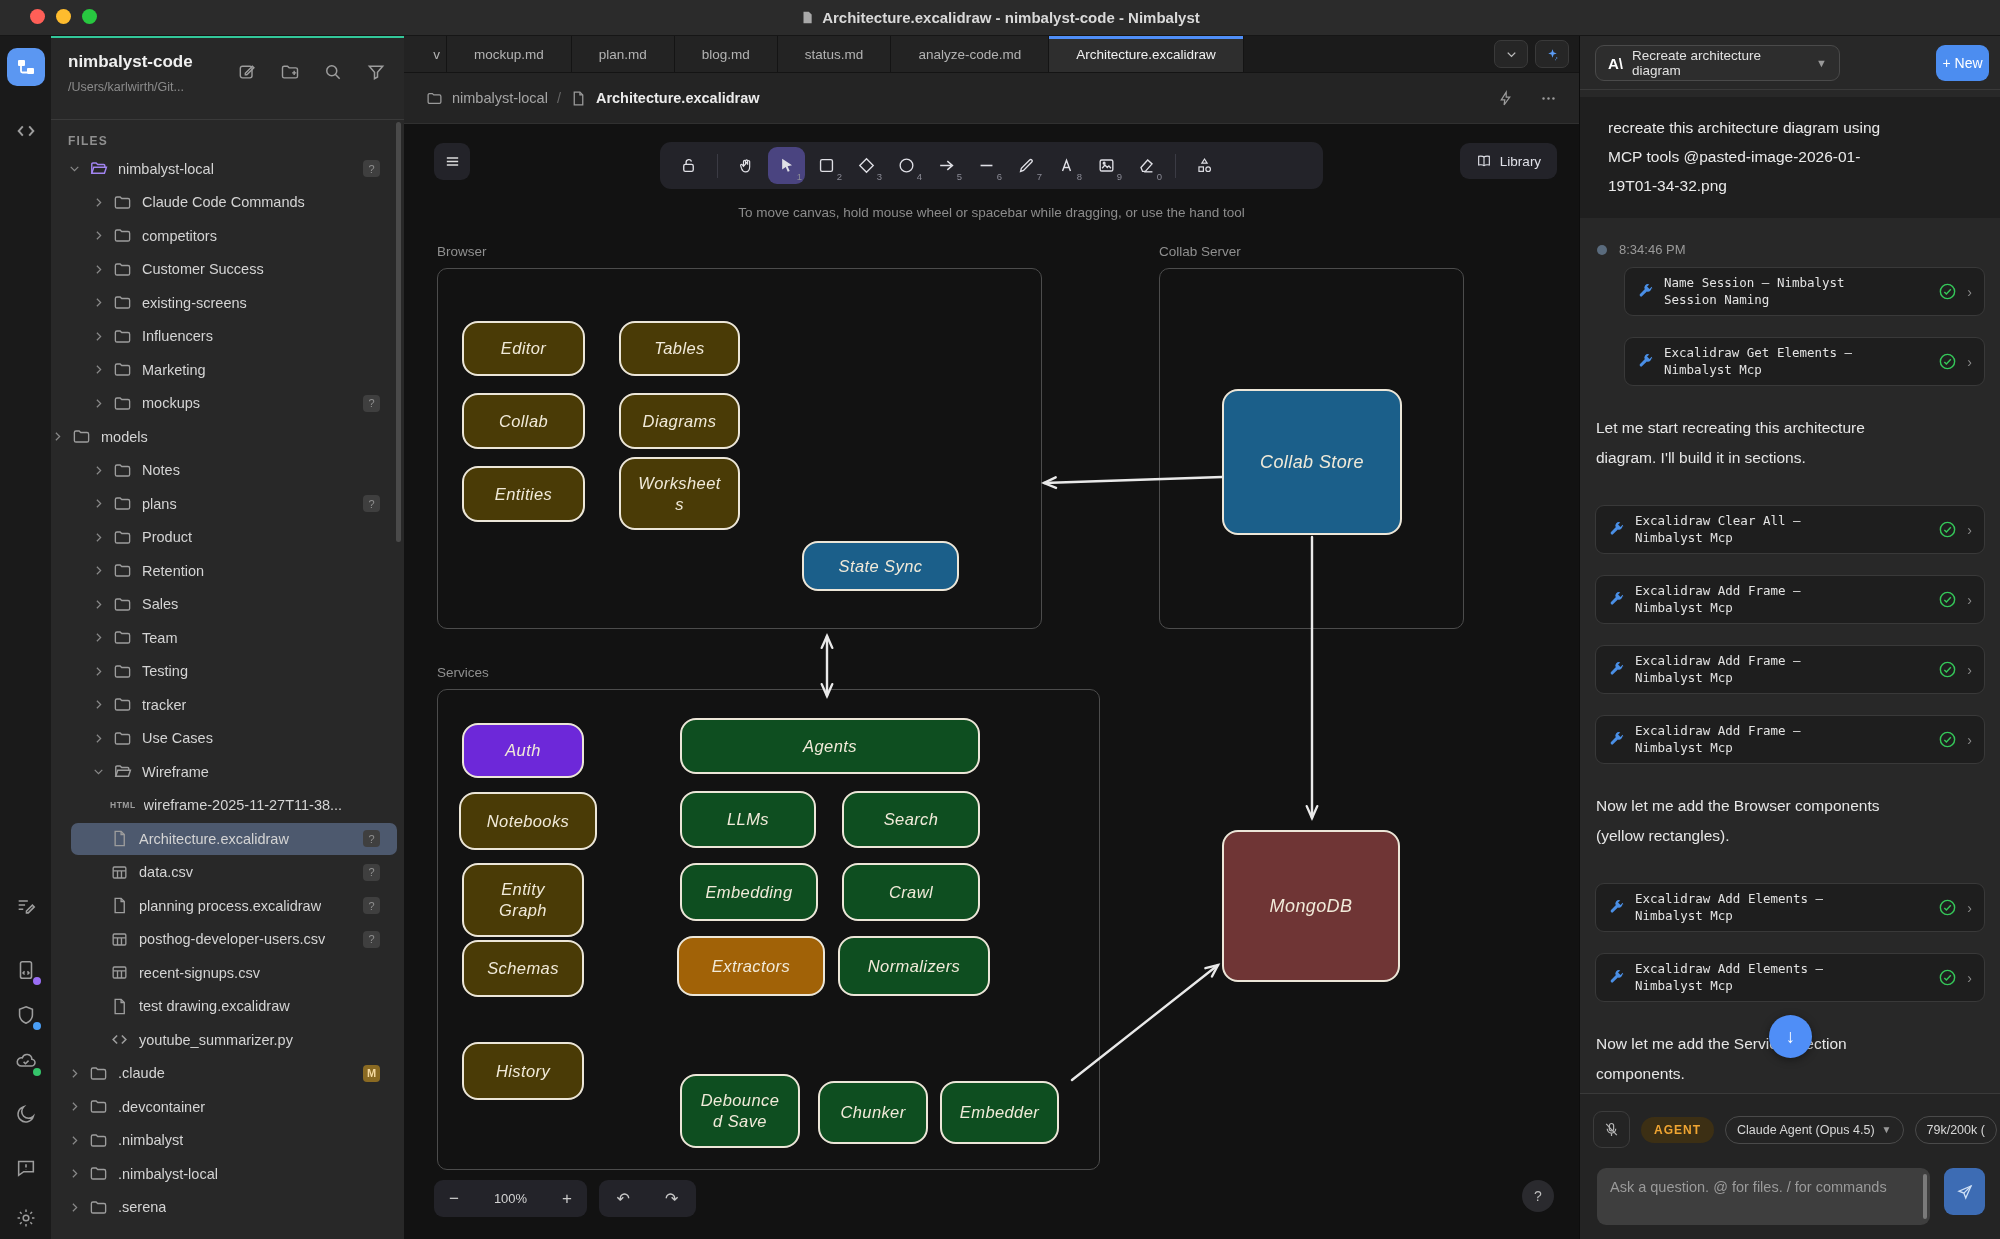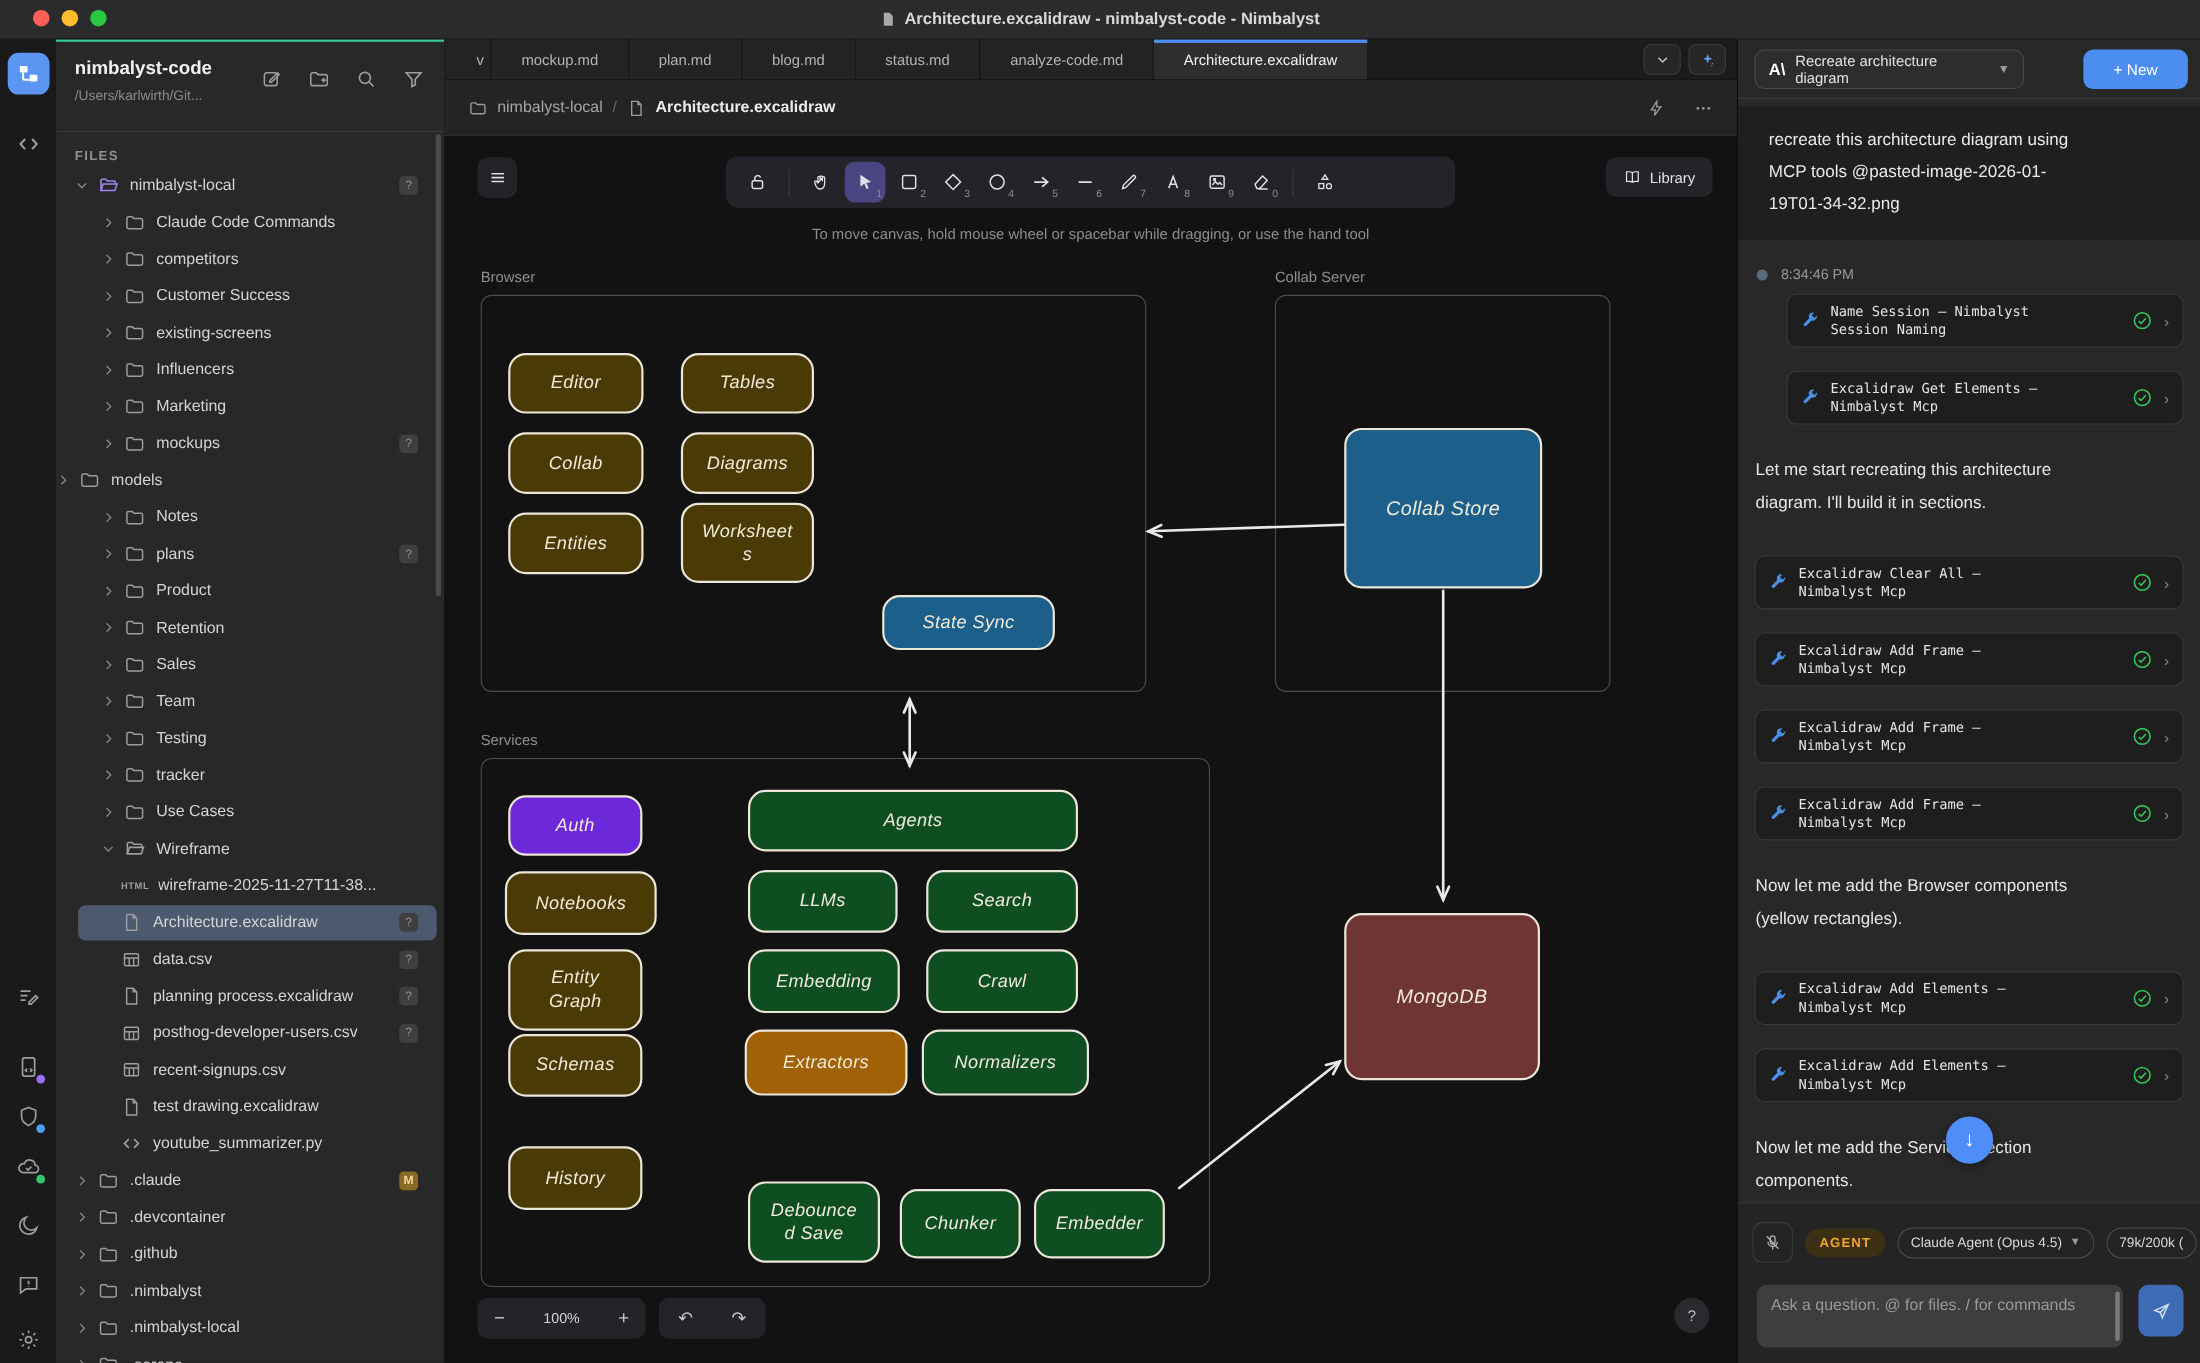--- a/index.html
+++ b/index.html
@@ -91,21 +91,21 @@
   .zoompill .zb { width:40px; text-align:center; font-size:17px; }
   .zoompill .zl { flex:1; text-align:center; font-size:13px; color:#d2d2d2; }
   .histpill { position:absolute; left:195px; top:1056px; width:97px; height:37px; background:#232329; border-radius:9px; display:flex; align-items:center; justify-content:space-around; color:#c8c8c8; font-size:16px; }
   .helpbtn { position:absolute; left:1118px; top:1056px; width:32px; height:32px; border-radius:50%; background:#2a2a2e; color:#bdbdbd; display:flex; align-items:center; justify-content:center; font-size:14px; }
 
   
   #phead { height:54px; border-bottom:1px solid #3a3a3a; position:relative; }
   .session-pill { position:absolute; left:15px; top:9px; height:36px; width:245px; border:1px solid #4a4a4a; background:#2d2d2d; border-radius:9px; display:flex; align-items:center; padding:0 12px; gap:9px; color:#e2e2e2; font-size:13.5px; }
   .session-pill .alogo { font-weight:bold; color:#fff; font-size:15px; }
   .session-pill .chev { margin-left:auto; color:#9a9a9a; font-size:11px; }
-  .newbtn { position:absolute; right:11px; top:9px; height:36px; width:95px; background:#4c8df0; border-radius:9px; color:#fff; font-size:14px; display:flex; align-items:center; justify-content:center; }
+  .newbtn { position:absolute; right:11px; top:9px; height:36px; width:53px; background:#4c8df0; border-radius:9px; color:#fff; font-size:14px; display:flex; align-items:center; justify-content:center; }
   #chat { position:absolute; left:0; top:55px; width:421px; height:1038px; overflow:hidden; padding-top:6px; }
   .chat-user { background:#1f1f1f; padding:16px 20px 18px 28px; color:#eaeaea; font-size:15.5px; line-height:29px; margin-bottom:24px; }
   .chat-time { display:flex; align-items:center; gap:12px; padding-left:17px; color:#9a9a9a; font-size:13px; margin-bottom:10px; }
   .chat-time .dot { width:10px; height:10px; border-radius:50%; background:#5a6b7d; }
   .tool-card { margin:0 16px 21px 15px; background:#1e1e1e; border:1px solid #393939; border-radius:9px; height:49px; display:flex; align-items:center; padding:0 12px; gap:10px; }
   .tool-card.indent { margin-left:44px; }
   .tool-card .wrench { color:#4a8fe6; width:17px; height:17px; flex:0 0 17px; }
   .tool-card .wrench svg { width:17px; height:17px; }
   .tool-card .tlines { font-family:"DejaVu Sans Mono",monospace; font-size:12.5px; line-height:16.5px; color:#e3e3e3; }
   .tool-card .ok { margin-left:auto; color:#35c759; width:19px; height:19px; } .tool-card .ok svg{width:19px;height:19px;}
@@ -580,33 +580,20 @@
             <svg viewBox="0 0 24 24" fill="none" stroke="currentColor" stroke-width="2.2">
               <path d="M9 5l7 7-7 7"></path>
             </svg>
           </span>
           <span class="fic">
             <svg viewBox="0 0 24 24" fill="none" stroke="currentColor" stroke-width="1.7">
               <path d="M3 7a2 2 0 0 1 2-2h4l2 2h8a2 2 0 0 1 2 2v8a2 2 0 0 1-2 2H5a2 2 0 0 1-2-2z"></path>
             </svg>
           </span>
           <span style="overflow: hidden; text-overflow: ellipsis;">.devcontainer</span>
-        </div>
-        <div class="trow" style="padding-left: 17px;">
-          <span class="chev">
-            <svg viewBox="0 0 24 24" fill="none" stroke="currentColor" stroke-width="2.2">
-              <path d="M9 5l7 7-7 7"></path>
-            </svg>
-          </span>
-          <span class="fic">
-            <svg viewBox="0 0 24 24" fill="none" stroke="currentColor" stroke-width="1.7">
-              <path d="M3 7a2 2 0 0 1 2-2h4l2 2h8a2 2 0 0 1 2 2v8a2 2 0 0 1-2 2H5a2 2 0 0 1-2-2z"></path>
-            </svg>
-          </span>
-          <span style="overflow: hidden; text-overflow: ellipsis;">.github</span>
         </div>
         <div class="trow" style="padding-left: 17px;">
           <span class="chev">
             <svg viewBox="0 0 24 24" fill="none" stroke="currentColor" stroke-width="2.2">
               <path d="M9 5l7 7-7 7"></path>
             </svg>
           </span>
           <span class="fic">
             <svg viewBox="0 0 24 24" fill="none" stroke="currentColor" stroke-width="1.7">
               <path d="M3 7a2 2 0 0 1 2-2h4l2 2h8a2 2 0 0 1 2 2v8a2 2 0 0 1-2 2H5a2 2 0 0 1-2-2z"></path>

